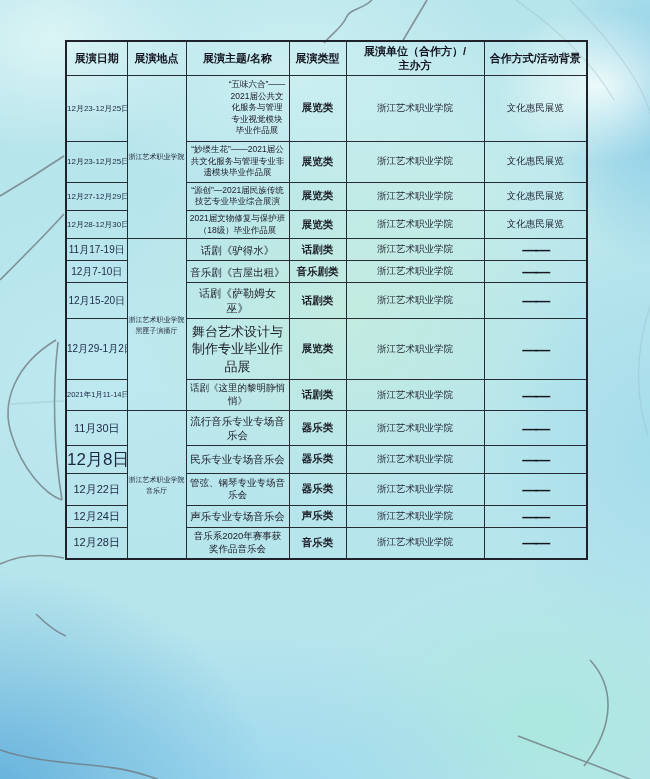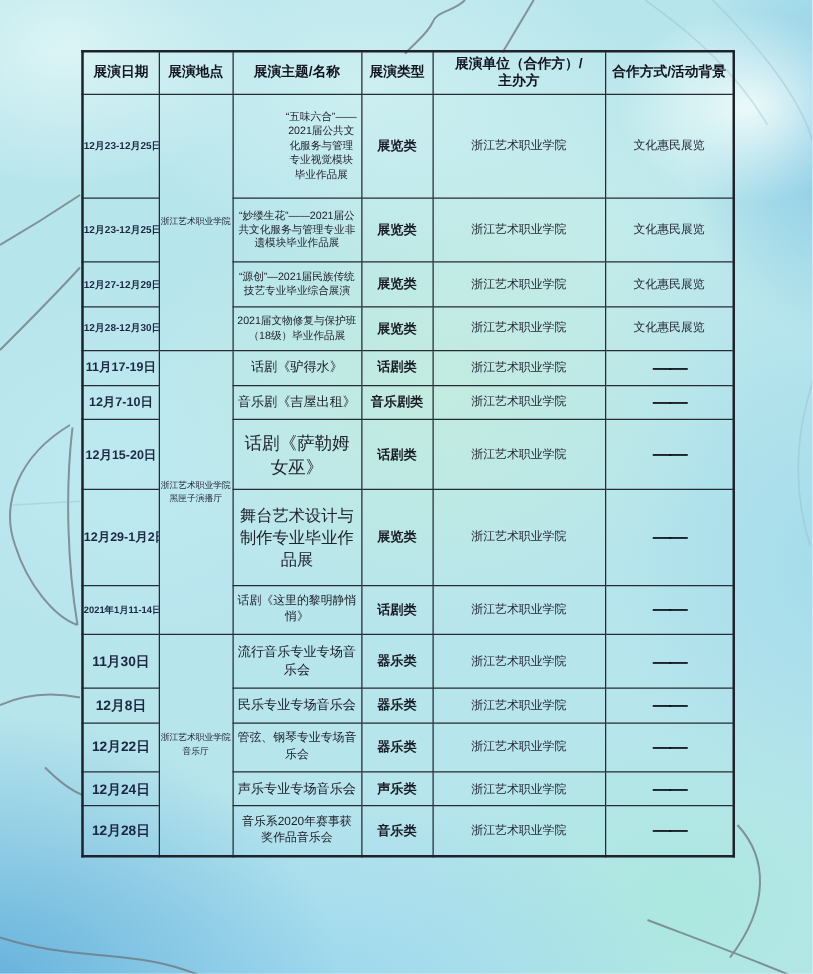--- a/index.html
+++ b/index.html
@@ -22,34 +22,34 @@
       radial-gradient(300px 240px at 16% 48%,rgba(192,234,243,.7), rgba(192,234,243,0) 70%),
       radial-gradient(300px 220px at 70% 22%,rgba(205,240,235,.6), rgba(205,240,235,0) 70%),
       radial-gradient(380px 300px at -2% 102%,rgba(94,173,219,.95),rgba(94,173,219,0) 75%),
       radial-gradient(430px 240px at 38% 102%,rgba(150,212,238,.8),rgba(150,212,238,0) 70%),
       radial-gradient(330px 230px at 84% 93%,rgba(170,232,221,.85),rgba(170,232,221,0) 70%),
       radial-gradient(260px 300px at 102% 58%,rgba(160,218,235,.8),rgba(160,218,235,0) 70%);
   }
   svg.sketch { position: absolute; inset: 0; z-index: 1; pointer-events: none; }
   table#schedule {
     position: absolute; left: 65px; top: 40px;
-    width: 521px; height: 646px; z-index: 2;
+    width: 521px; height: 520px; z-index: 2;
     border-collapse: collapse; table-layout: fixed;
     border: 2.5px solid #1f222b;
   }
   th, td {
     border: 1.4px solid #272b33;
     text-align: center; vertical-align: middle;
     padding: 1px 3px; color: #1d2030; overflow: hidden;
   }
   th {
     font-size: 11px; font-weight: bold; color: #12141f;
     white-space: pre-line; line-height: 1.3; padding: 2px 1px;
   }
-  td.date { font-weight: bold; color: #1c2742; white-space: nowrap; padding: 1px 0; }
+  td.date { font-weight: normal; color: #1c2742; white-space: nowrap; padding: 1px 0; }
   td.loc  { font-size: 7px; line-height: 1.6; color: #1d2030; white-space: nowrap; padding: 0; }
   td.title{ line-height: 1.35; color: #20222c; }
   td.type { font-size: 10.5px; font-weight: 600; color: #1a1c26; }
   td.org  { font-size: 9.5px; }
   td.coop { font-size: 9.5px; }
   td.coop.dash { font-size: 15px; font-weight: bold; letter-spacing: -2px; color: #15171f; }
 </style>
 </head>
 <body>
 
@@ -142,21 +142,21 @@
       </tr>
       <tr>
         <td class="date" style="font-size: 10px;">12月7-10日</td>
         <td class="title" style="font-size: 10.5px;">音乐剧《吉屋出租》</td>
         <td class="type">音乐剧类</td>
         <td class="org">浙江艺术职业学院</td>
         <td class="coop dash">——</td>
       </tr>
       <tr>
         <td class="date" style="font-size: 10px;">12月15-20日</td>
-        <td class="title" style="font-size: 14px;">话剧《萨勒姆女巫》</td>
+        <td class="title" style="font-size: 11px;">话剧《萨勒姆女巫》</td>
         <td class="type">话剧类</td>
         <td class="org">浙江艺术职业学院</td>
         <td class="coop dash">——</td>
       </tr>
       <tr>
         <td class="date" style="font-size: 10px;">12月29-1月2日</td>
         <td class="title" style="font-size: 13px; text-align: center;">舞台艺术设计与制作专业毕业作品展</td>
         <td class="type">展览类</td>
         <td class="org">浙江艺术职业学院</td>
         <td class="coop dash">——</td>
@@ -173,21 +173,21 @@
         <td class="loc" rowspan="5">
           <div>浙江艺术职业学院</div>
           <div>音乐厅</div>
         </td>
         <td class="title" style="font-size: 10.5px;">流行音乐专业专场音乐会</td>
         <td class="type">器乐类</td>
         <td class="org">浙江艺术职业学院</td>
         <td class="coop dash">——</td>
       </tr>
       <tr>
-        <td class="date" style="font-size: 11px; text-align: center;">12月8日</td>
+        <td class="date" style="font-size: 17px; text-align: center;">12月8日</td>
         <td class="title" style="font-size: 10.5px;">民乐专业专场音乐会</td>
         <td class="type">器乐类</td>
         <td class="org">浙江艺术职业学院</td>
         <td class="coop dash">——</td>
       </tr>
       <tr>
         <td class="date" style="font-size: 11px;">12月22日</td>
         <td class="title" style="font-size: 9.5px;">管弦、钢琴专业专场音乐会</td>
         <td class="type">器乐类</td>
         <td class="org">浙江艺术职业学院</td>

